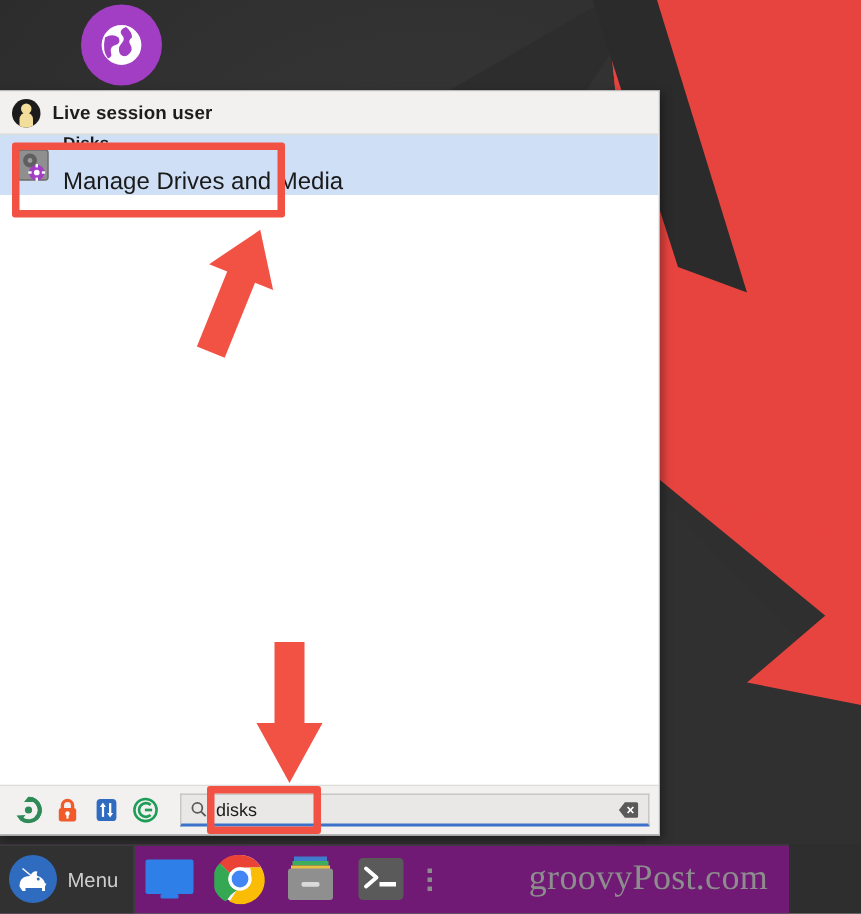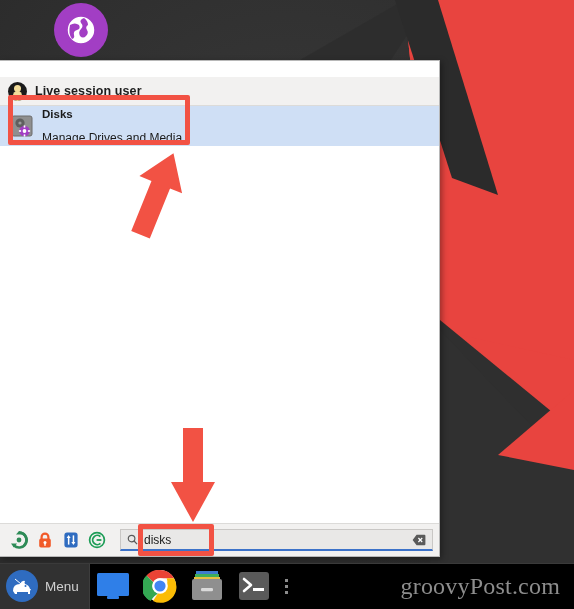--- a/index.html
+++ b/index.html
@@ -56,21 +56,20 @@
 
   #menu-header {
     height: 29px;
     background: #f2f1f0;
     border-bottom: 1px solid #dcdbd9;
     display: flex;
     align-items: center;
     padding-left: 8px;
     box-sizing: border-box;
     flex: 0 0 auto;
-    margin-top: 16px;
   }
   #avatar {
     width: 19px; height: 19px;
     border-radius: 50%;
     background: #1b1b1b;
     margin-right: 8px;
     position: relative;
     overflow: hidden;
     flex: 0 0 auto;
   }
@@ -117,21 +116,21 @@
     flex: 0 0 auto;
   }
   .result-text { line-height: 1.05; }
   .result-title {
     font-size: 11.5px;
     font-weight: bold;
     color: #1a1a1a;
     display: block;
   }
   .result-sub {
-    font-size: 12px;
+    font-size: 16px;
     color: #1a1a1a;
     display: block;
     margin-top: 12px;
   }
 
   
   #menu-footer {
     height: 33px;
     background: #f2f1f0;
     border-top: 1px solid #dcdbd9;
@@ -182,22 +181,22 @@
   #hl-search { left: 138px; top: 524px; width: 76px; height: 32px; }
 
   .arrow { position: absolute; pointer-events: none; }
   #arrow-up { left: 122px; top: 148px; }
   #arrow-down { left: 163px; top: 424px; }
 
   
   #taskbar {
     position: absolute;
     left: 0; top: 563px;
-    width: 574px; height: 46px;
-    background: #000000;
+    width: 526px; height: 46px;
+    background: #701a75;
     display: flex;
     align-items: flex-start;
   }
   #taskbar::before {
     content: "";
     position: absolute;
     left: 0; top: 0; right: 0; height: 1px;
     background: #3a3a3a;
   }
   #menu-button {

